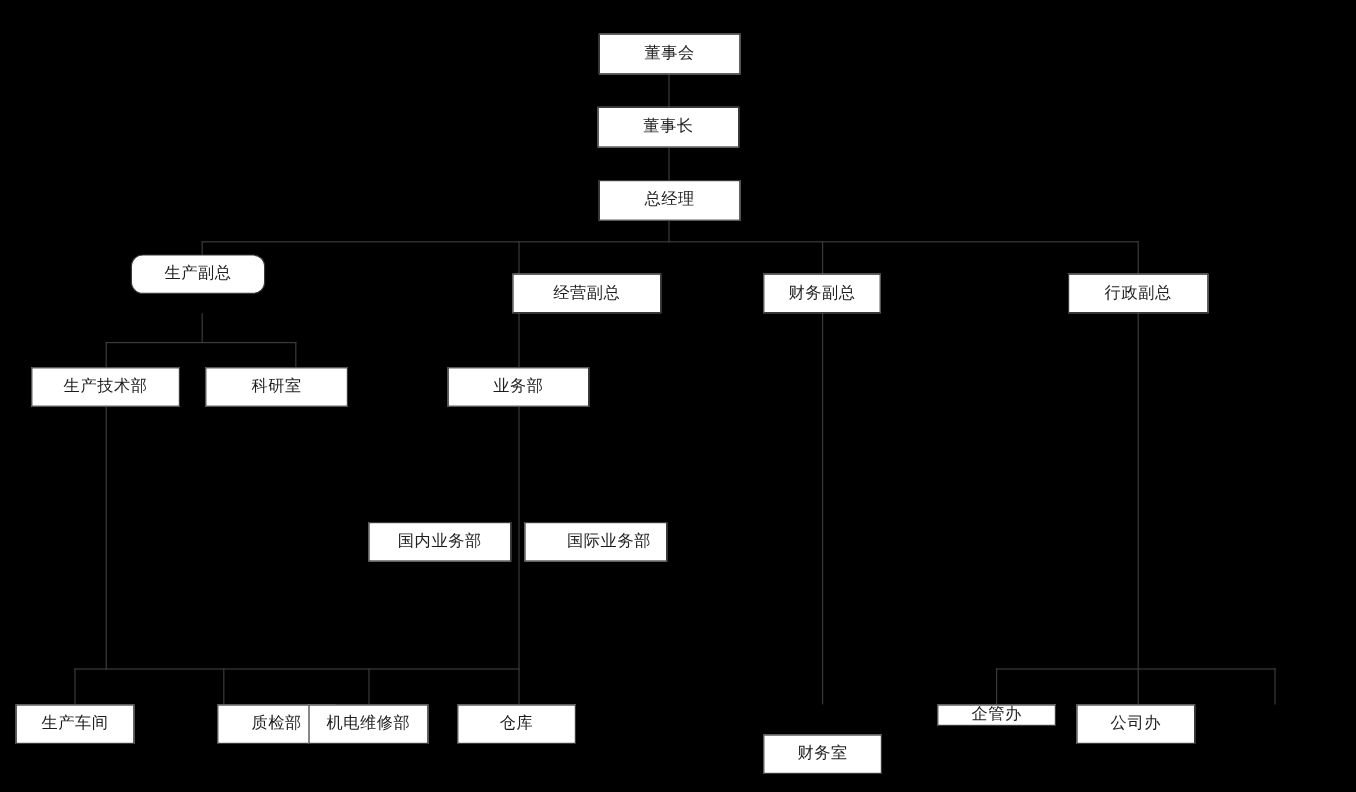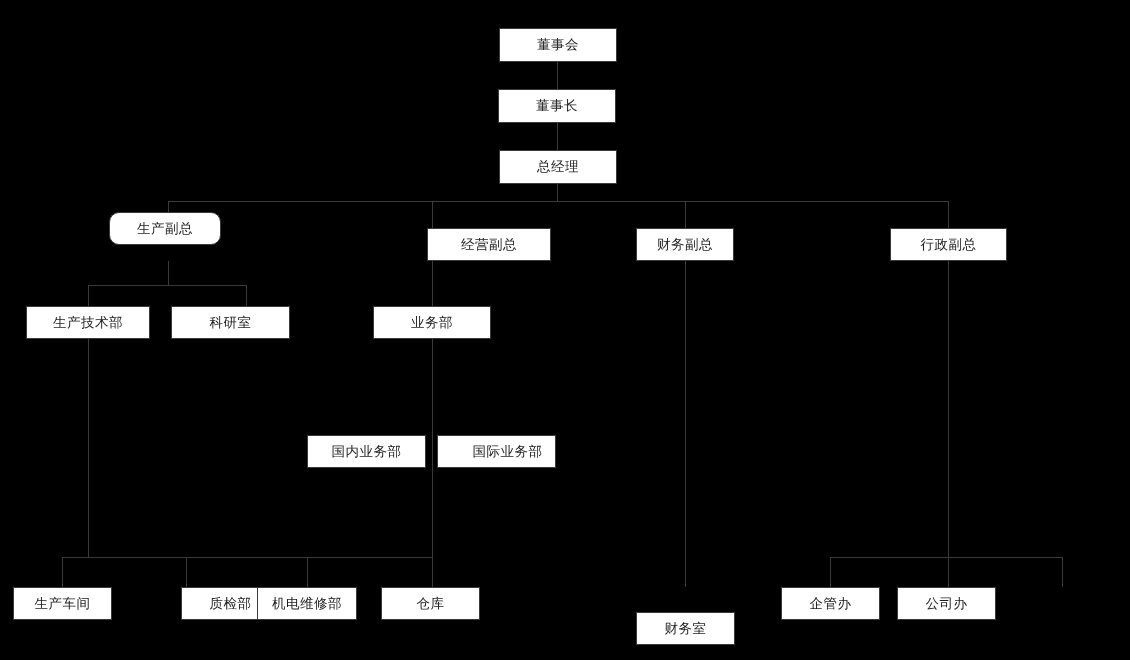--- a/index.html
+++ b/index.html
@@ -145,21 +145,21 @@
   </div>
 
   <div class="node-box" style="left:257px; top:587px; width:100px; height:33px;">
     <span class="node-label">机电维修部</span>
   </div>
 
   <div class="node-box" style="left:636px; top:612px; width:99px; height:33px;">
     <span class="node-label">财务室</span>
   </div>
 
-  <div class="node-box" style="left:781px; top:587px; width:99px; height:33px;">
+  <div class="node-box" style="left:781px; top:587px; width:99px; height:18px;">
     <span class="node-label">企管办</span>
   </div>
 
   <div class="node-box" style="left:897px; top:587px; width:99px; height:33px;">
     <span class="node-label">公司办</span>
   </div>
 
 
 </div>
 

